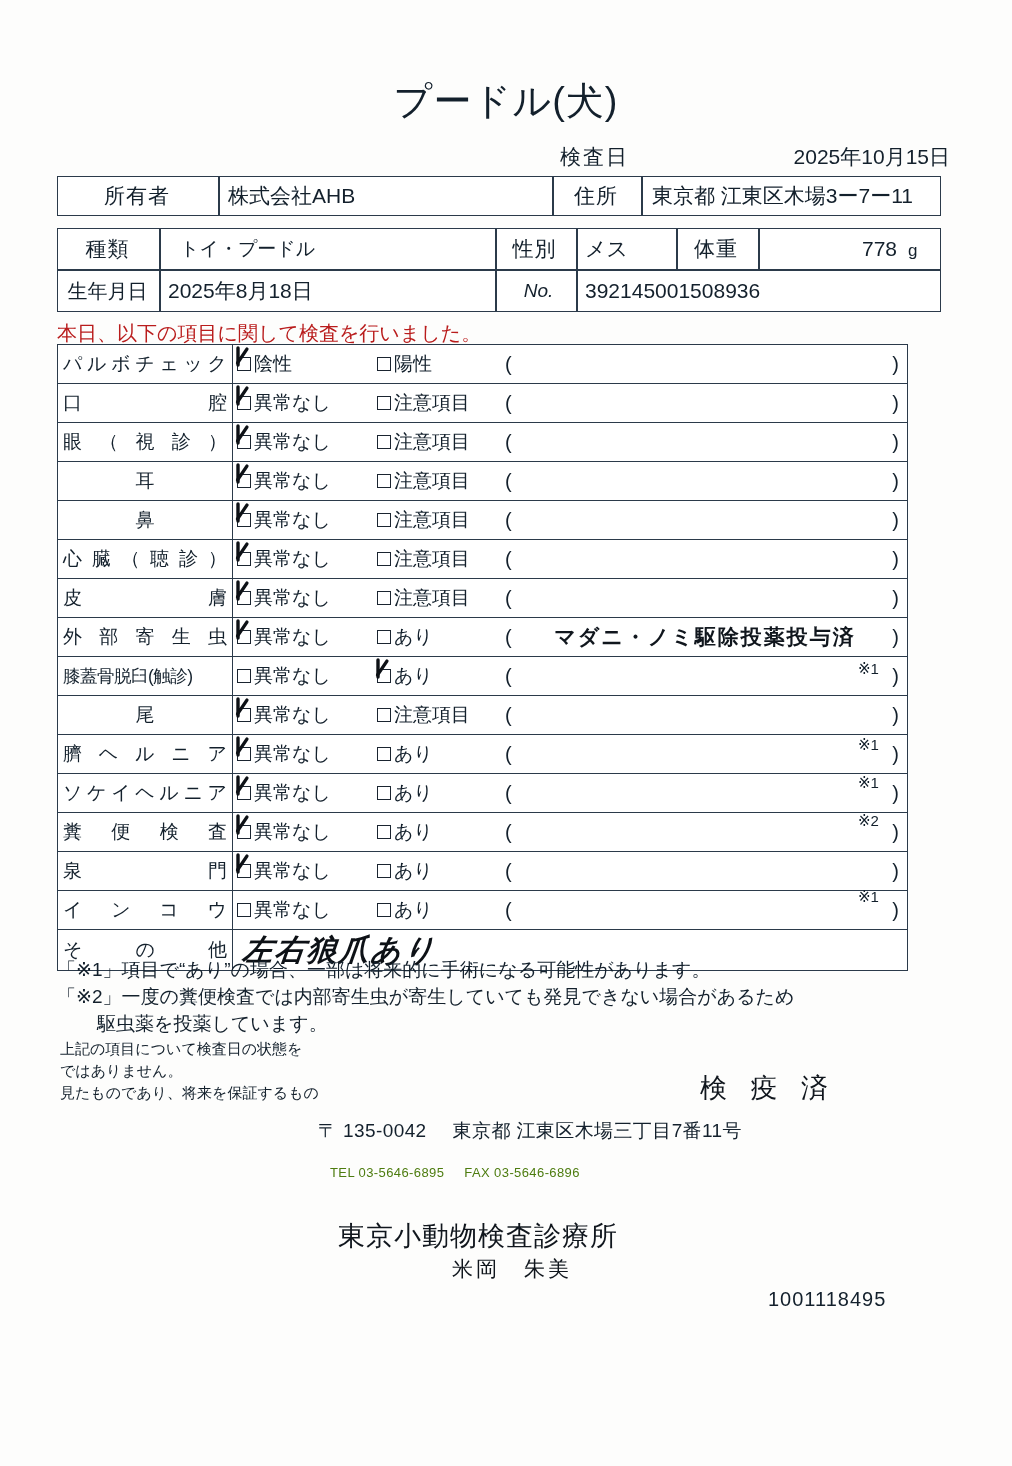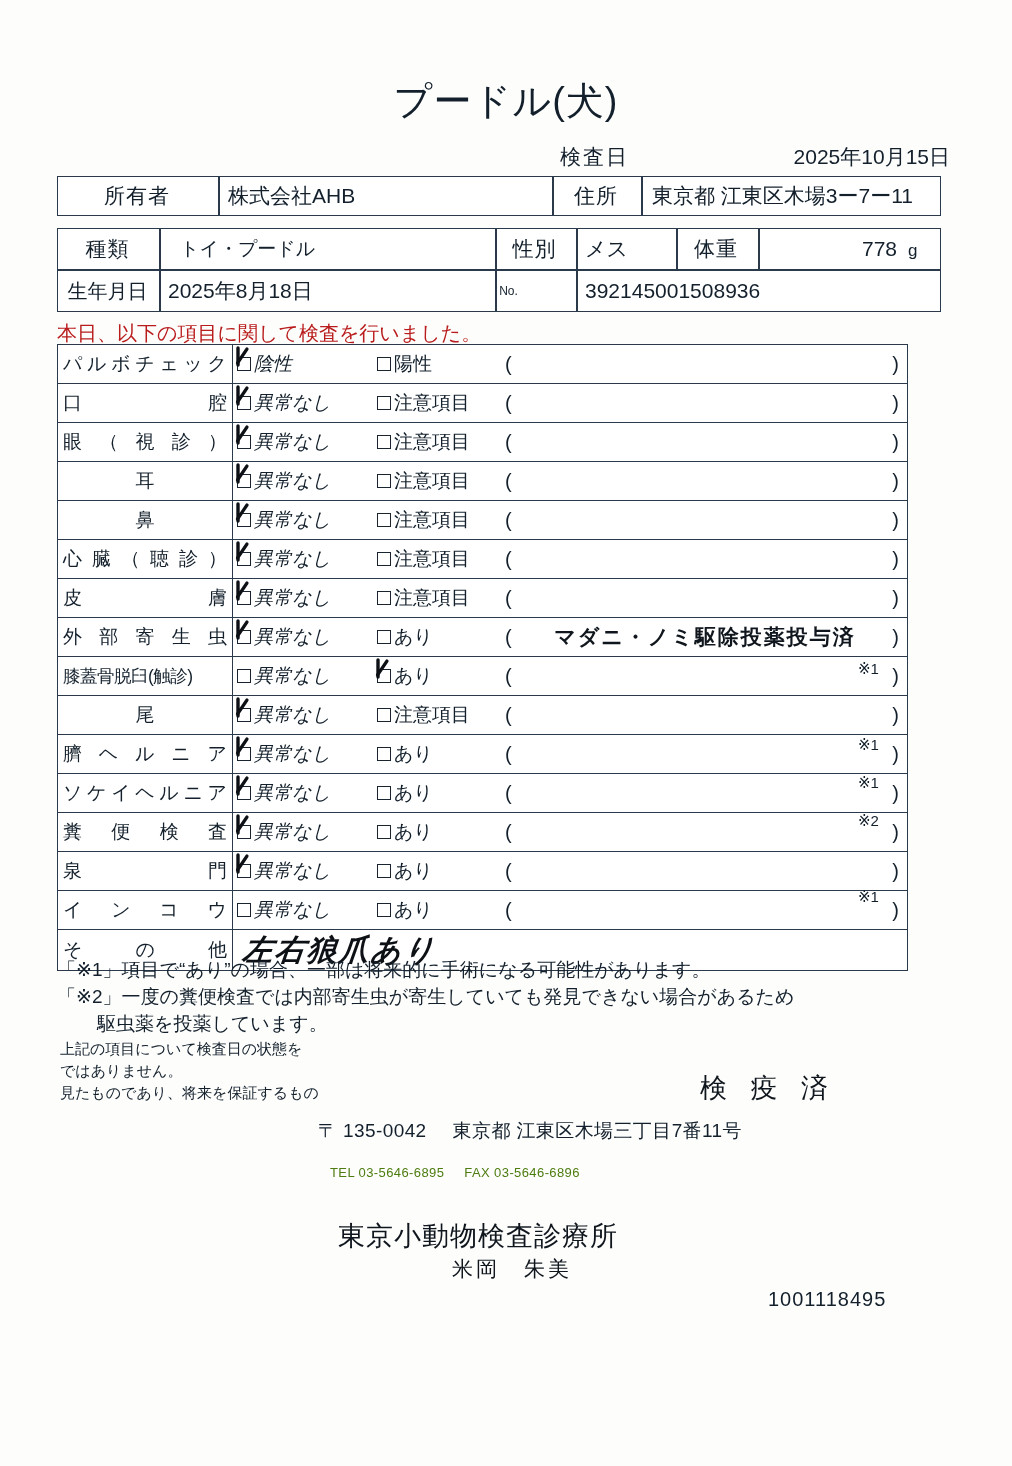--- a/index.html
+++ b/index.html
@@ -128,21 +128,21 @@
     box-sizing: border-box;
   }
 
   .opt {
     display: flex;
     align-items: center;
     position: relative;
     font-size: 19px;
     color: #13202c;
   }
-  .opt.first { margin-left: 4px; width: 140px; font-style: italic; }
+  .opt.first { margin-left: 4px; width: 140px; }
   .opt.second { margin-left: 0px; width: 150px; }
 
   .box {
     display: inline-block;
     width: 14px;
     height: 14px;
     border: 1.6px solid #1a2430;
     box-sizing: border-box;
     margin-right: 3px;
     position: relative;
@@ -318,21 +318,21 @@
   <div class="cell right" style="left:757px; top:228px; width:140px; height:42px;">778</div>
   <div class="cell" style="left:908px; top:230px; width:24px; height:42px; font-size:17px;">g</div>
 
   <div class="frame" style="left:57px; top:270px; width:884px; height:42px;">
     <div class="vline" style="left:101px; top:0; height:100%;"></div>
     <div class="vline" style="left:437px; top:0; height:100%;"></div>
     <div class="vline" style="left:518px; top:0; height:100%;"></div>
   </div>
   <div class="cell center" style="left:57px; top:270px; width:101px; height:42px; letter-spacing:0px; font-size:20px;">生年月日</div>
   <div class="cell" style="left:168px; top:270px; width:320px; height:42px;">2025年8月18日</div>
-  <div class="cell center" style="left:468px; top:270px; width:81px; height:42px; font-size:12px;">No.</div>
+  <div class="cell center" style="left:498px; top:270px; width:81px; height:42px; font-size:19px;font-style:italic;">No.</div>
   <div class="cell" style="left:585px; top:270px; width:330px; height:42px;">392145001508936</div>
 
   <div class="statement">本日、以下の項目に関して検査を行いました。</div>
 
   <div id="exam-table">
       <div class="exam-row">
         <div class="exam-label spread">
           <span>パ</span>
           <span>ル</span>
           <span>ボ</span>

